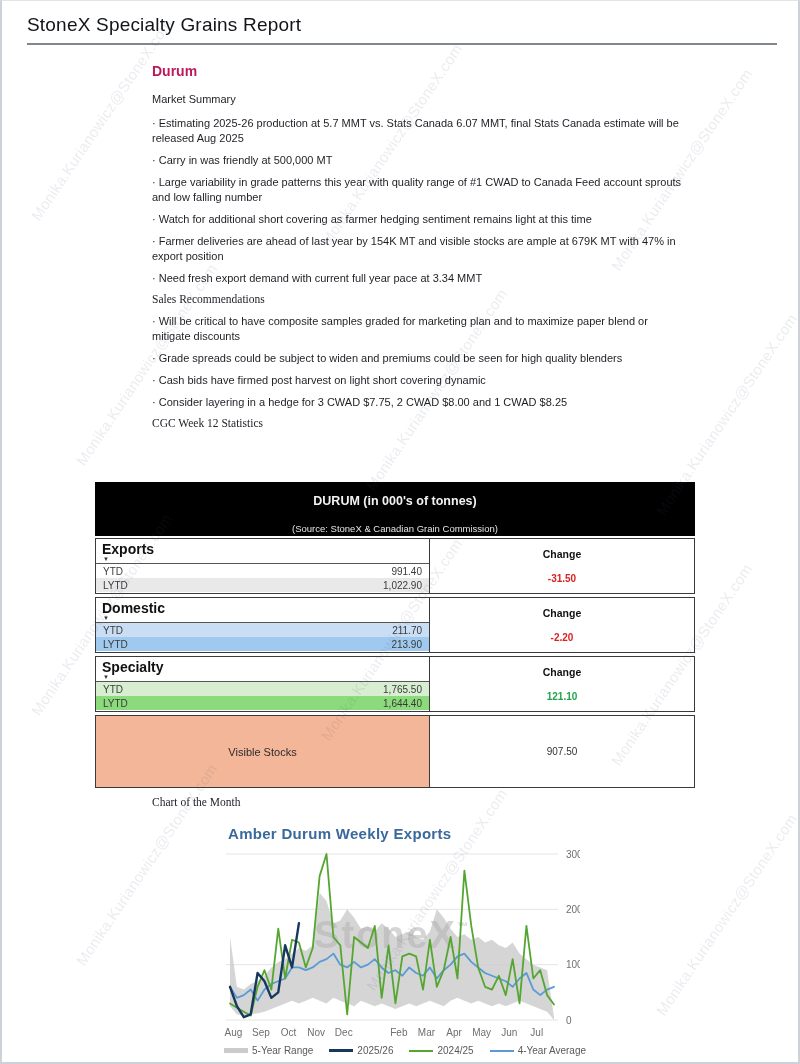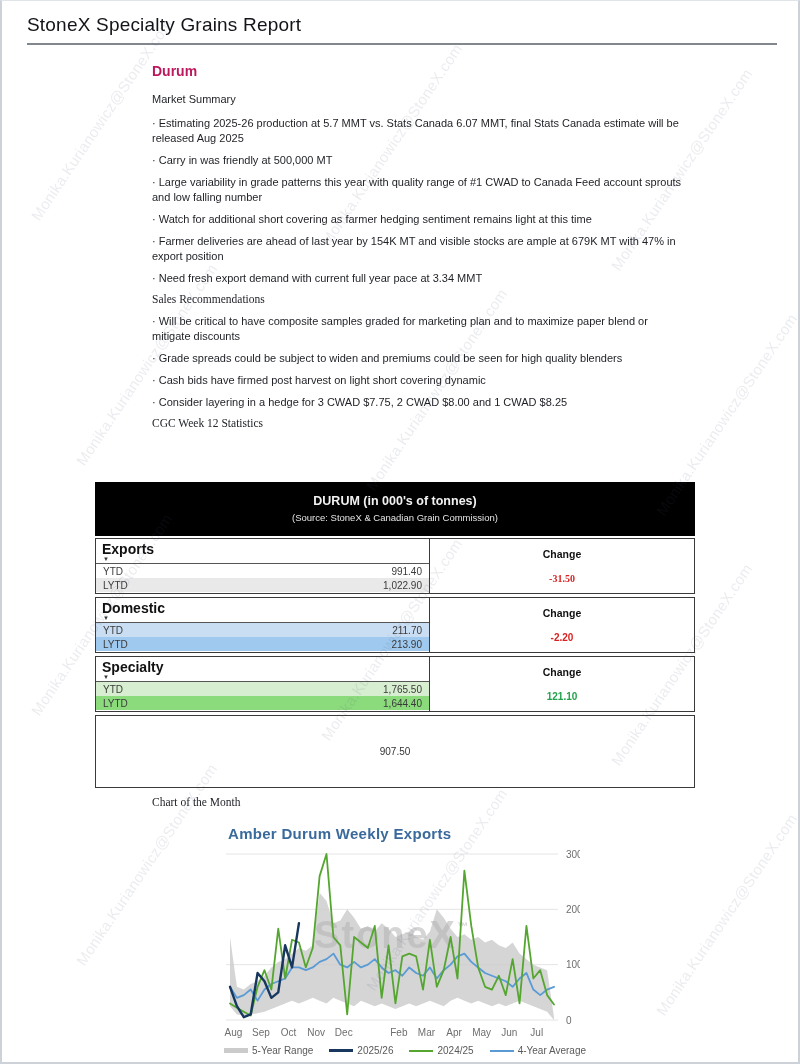--- a/index.html
+++ b/index.html
@@ -21,21 +21,21 @@
   .content h2 { font-size:14px; font-weight:700; margin-bottom:14px; color:#be185d; }
   .ms-head { font-size:11px; margin-bottom:11px; }
   .bullet { font-size:11px; line-height:15px; margin-bottom:7px; }
   .serif { font-family:"Liberation Serif", serif; font-size:11.5px; margin-bottom:9px; color:#22242a; }
   .caption { margin-top:3px; }
 
   
   .stats-table { position:absolute; left:93px; top:481px; width:600px; z-index:2; }
   .thead { background:#000; color:#f2f2f2; text-align:center; height:54px; padding-top:12px; }
   .thead-title { font-size:12.5px; font-weight:700; }
-  .thead-src { font-size:9.5px; margin-top:4px; color:#e4e4e4;text-align:center; }
+  .thead-src { font-size:9.5px; margin-top:15px; color:#e4e4e4;text-align:center; }
   #table-sections { margin-top:2px; }
   .tsection { display:flex; border:1px solid #3a3a3a; background:#fff; margin-bottom:3px; }
   .tleft { width:334px; border-right:1px solid #3a3a3a; padding:2px 0 1px; }
   .tsec-name { font-size:14px; font-weight:700; color:#111; padding:0 6px; }
   .tsec-caret { font-size:6px; line-height:5px; color:#333; padding:0 7px; }
   .tsec-underline { border-bottom:1px solid #555; margin-top:1px; }
   .trow { display:flex; justify-content:space-between; align-items:center;
           height:14px; font-size:10px; color:#3a3a3a; padding:0 7px; }
   .tright { flex:1; text-align:center; }
   .tchange-label { font-size:10.5px; font-weight:700; color:#111; margin-top:9px; }
@@ -116,21 +116,21 @@
               <span>YTD</span>
               <span>991.40</span>
             </div>
             <div class="trow" style="background: rgb(233, 233, 233);">
               <span>LYTD</span>
               <span>1,022.90</span>
             </div>
           </div>
           <div class="tright">
             <div class="tchange-label">Change</div>
-            <div class="tchange-val" style="color: rgb(217, 33, 33); font-family: Liberation Serif, serif;">-31.50</div>
+            <div class="tchange-val" style="color: rgb(217, 33, 33);">-31.50</div>
           </div>
         </div>
         <div class="tsection">
           <div class="tleft">
             <div class="tsec-name">Domestic</div>
             <div class="tsec-caret">▼</div>
             <div class="tsec-underline"></div>
             <div class="trow" style="background: rgb(201, 222, 243);">
               <span>YTD</span>
               <span>211.70</span>
@@ -158,20 +158,21 @@
               <span>LYTD</span>
               <span>1,644.40</span>
             </div>
           </div>
           <div class="tright">
             <div class="tchange-label">Change</div>
             <div class="tchange-val" style="color: rgb(34, 162, 75);">121.10</div>
           </div>
         </div>
         <div class="tsection vs">
+          <div class="tleft" style="background: rgb(243, 182, 152);">Visible Stocks</div>
           <div class="tright">907.50</div>
         </div>
       </div>
   </section>
 
   <p class="serif chart-caption">Chart of the Month</p>
 
   <section class="chart-block">
     <h3>Amber Durum Weekly Exports</h3>
     <div id="chart-holder"><svg width="356" height="196" viewBox="0 0 356 196">

